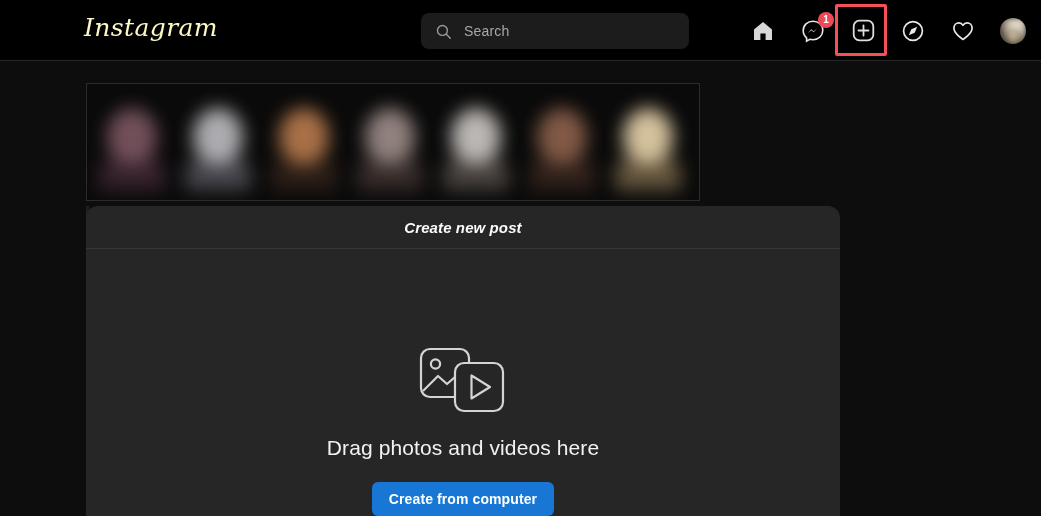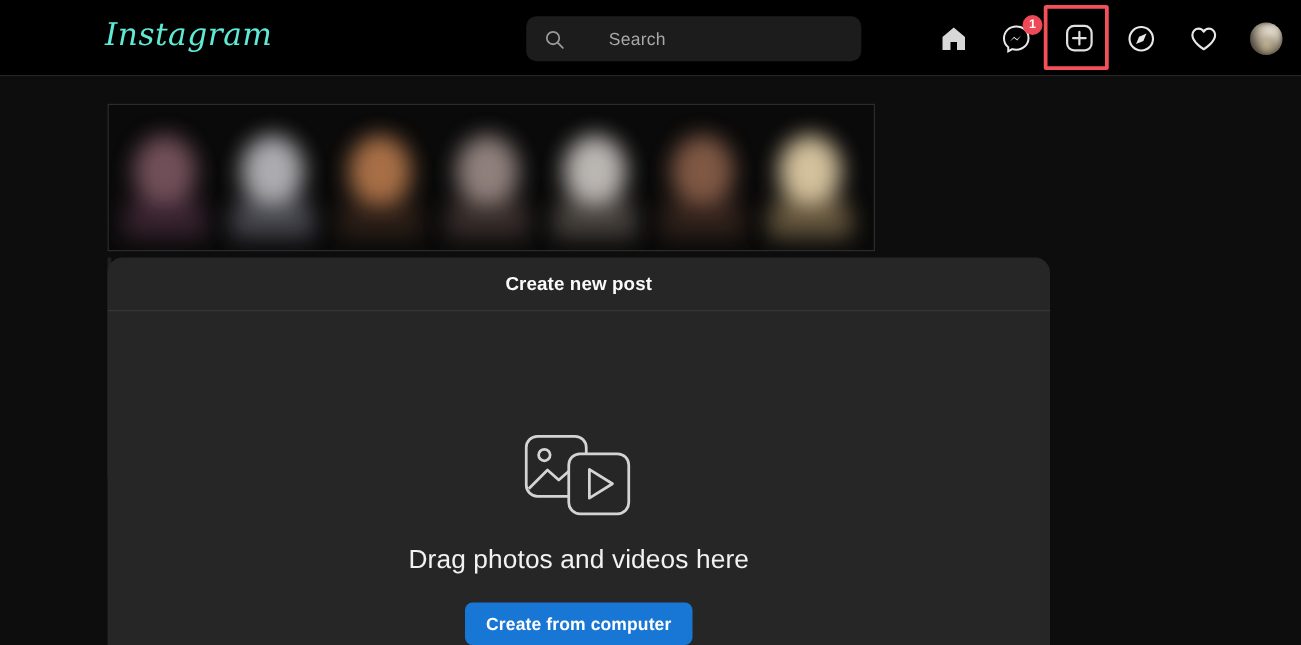--- a/index.html
+++ b/index.html
@@ -29,38 +29,37 @@
     border-bottom: 1px solid #262626;
   }
 
   .logo {
     position: absolute;
     left: 84px;
     top: 13px;
     font-family: "DejaVu Serif", serif;
     font-style: italic;
     font-size: 25px;
-    color: #5eead4;
+    color: #fef9c3;
     letter-spacing: 0.4px;
     white-space: nowrap;
     font-weight: 400;
   }
 
   .search-box {
     position: absolute;
     left: 421px;
     top: 13px;
     width: 268px;
     height: 36px;
     background: #1c1c1c;
     border-radius: 8px;
     display: flex;
     align-items: center;
     padding-left: 14px;
-    gap: 23px;
   }
   .search-icon { width: 17px; height: 17px; flex: 0 0 auto; opacity: .85; }
   .search-placeholder {
     margin-left: 12px;
     font-size: 14px;
     color: #a8a8a8;
     letter-spacing: .2px;
   }
 
   .nav-icons {
@@ -185,20 +184,21 @@
     border-radius: 12px 12px 0 0;
     overflow: hidden;
   }
   .modal-header {
     position: relative;
     height: 43px;
     border-bottom: 1px solid #363636;
     display: flex;
     align-items: center;
     justify-content: center;
+    font-style: italic;
   }
   .modal-title {
     font-size: 15px;
     font-weight: bold;
     color: #fafafa;
     letter-spacing: .1px;
   }
   .modal-body {
     height: 267px;
     display: flex;

